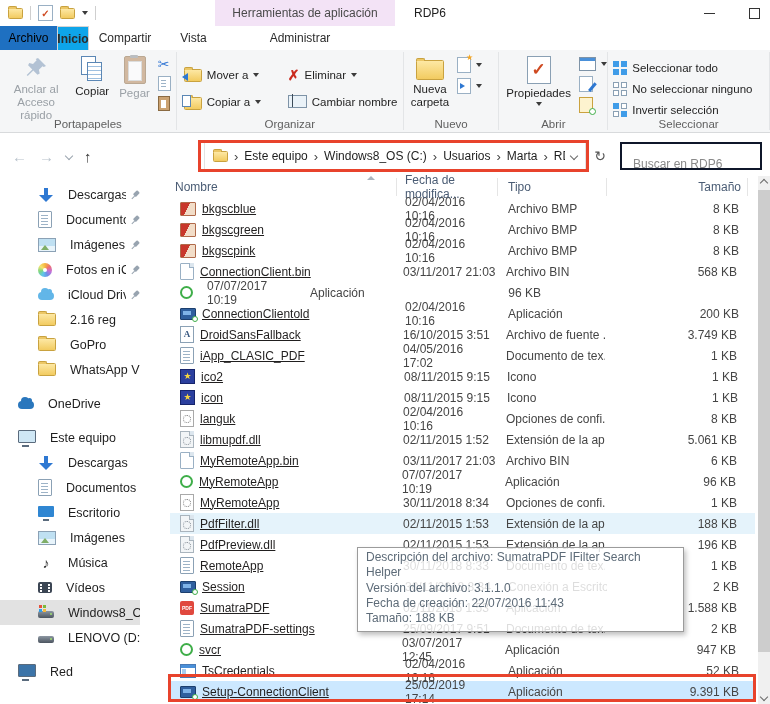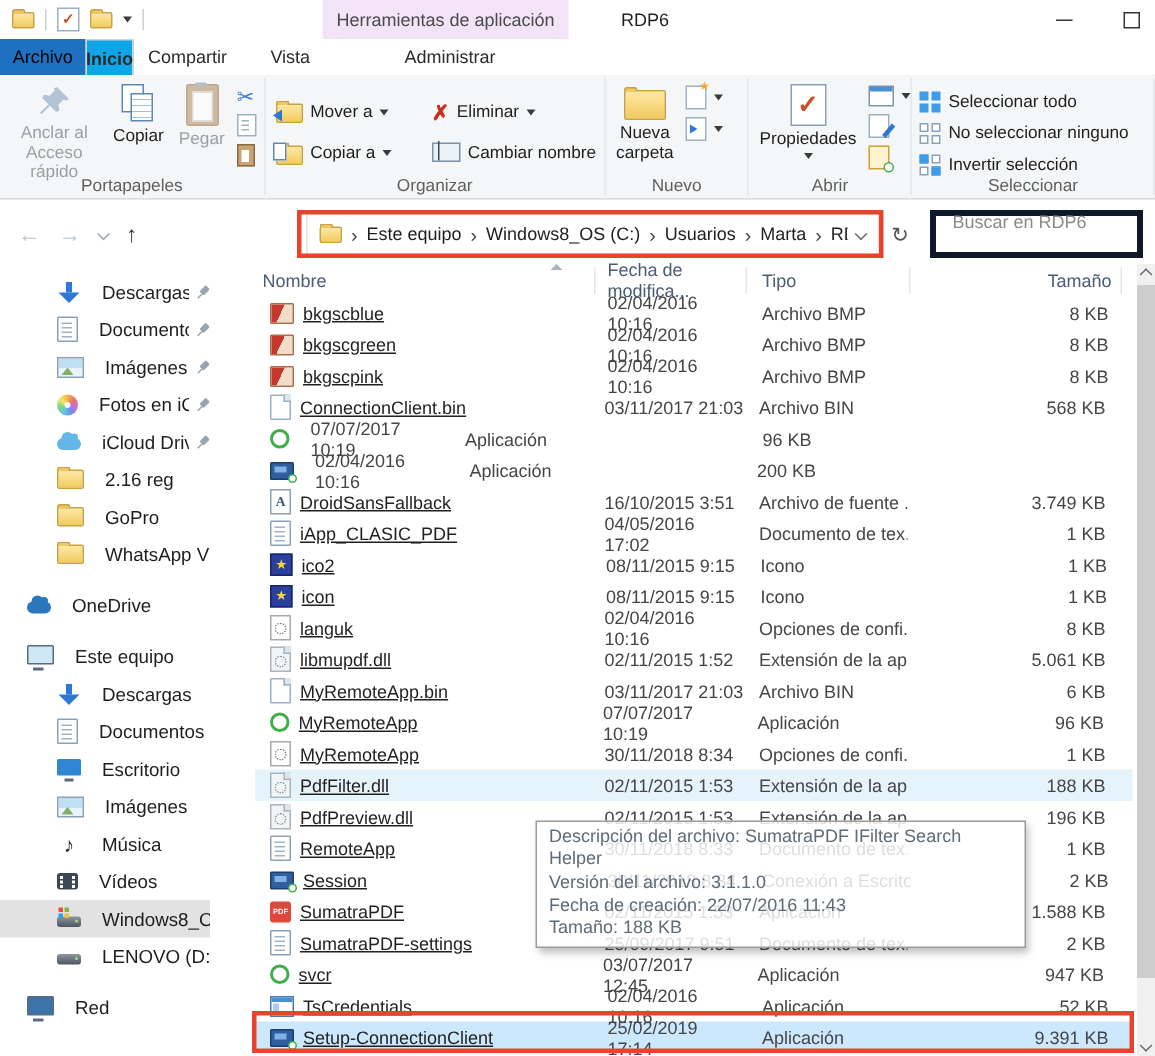--- a/index.html
+++ b/index.html
@@ -2,21 +2,21 @@
 <html><head>
 <meta charset="utf-8">
 <style>
   html,body{margin:0;padding:0;background:#fff;}
   #win{position:relative;width:770px;height:704px;background:#fff;overflow:hidden;
        font-family:"Liberation Sans",sans-serif;font-size:12px;color:#1e1e1e;}
   
   .titlebar{position:relative;height:26px;display:flex;align-items:center;}
   .qat{display:flex;align-items:center;gap:7px;padding-left:8px;}
   .qat-sep{width:1px;height:14px;background:#cfcfcf;}
-  .ctx-label{position:absolute;left:215px;top:0;width:164px;height:26px;background:#f3e3f6;
+  .ctx-label{position:absolute;left:215px;top:0;width:180px;height:26px;background:#f3e3f6;
              color:#4a4a4a;display:flex;align-items:center;justify-content:center;font-size:12px;}
   .win-title{position:absolute;left:414px;top:6px;color:#1e1e1e;}
   .winctrls{position:absolute;right:6px;top:0;height:26px;display:flex;align-items:center;gap:34px;padding-right:4px;}
   .minim{width:11px;height:1px;background:#333;}
   .maxim{width:9px;height:9px;border:1px solid #333;background:#fff;}
   
   .tabs{display:flex;align-items:flex-end;height:24px;background:#fff;}
   .tab{height:24px;box-sizing:border-box;display:flex;align-items:center;justify-content:center;color:#2b2b2b;}
   .tab.file{width:57px;background:#1e70c1;color:#000000;}
   .tab.active{width:32px;background:#0ea5e9;border:1px solid #d4d4d4;border-bottom:none;font-weight:bold;}
@@ -46,22 +46,22 @@
   
   .navbar{height:32px;margin-top:7px;display:flex;align-items:center;position:relative;}
   .nav-arrows{width:110px;display:flex;align-items:center;gap:12px;padding-left:12px;font-size:15px;}
   .arrow-dis{color:#b9c3cc;}
   .arrow-en{color:#3b3b3b;}
   .addressbox{width:382px;height:28px;box-sizing:border-box;border:1px solid #e3e3e3;background:#fff;
               display:flex;align-items:center;gap:6px;padding:0 8px;margin-left:82px;}
   .crumbs{display:flex;align-items:center;gap:6px;flex:1;overflow:hidden;white-space:nowrap;}
   .crumb-sep{color:#444;font-size:13px;}
   .refreshbtn{width:28px;text-align:center;font-size:14px;color:#555;}
-  .searchbox{flex:1;height:28px;box-sizing:border-box;border:4px solid #0f172a;margin-right:8px;margin-left:6px;
-             display:flex;align-items:flex-end;padding:12px 9px;}
+  .searchbox{flex:1;height:28px;box-sizing:border-box;border:2px solid #0f172a;margin-right:8px;margin-left:6px;
+             display:flex;align-items:flex-start;padding:12px 9px;}
   .searchbox input{border:none;outline:none;width:100%;font-family:"Liberation Sans",sans-serif;
                    font-size:12px;color:#333;background:transparent;}
   .searchbox input::placeholder{color:#8a8a8a;opacity:1;}
   
   .main{position:absolute;top:176px;left:0;right:0;bottom:0;display:flex;}
   .sidebar{width:152px;position:relative;box-sizing:border-box;padding-top:6px;}
   .side-item{height:25px;display:flex;align-items:center;gap:8px;font-size:12.5px;color:#1e1e1e;
              overflow:hidden;white-space:nowrap;width:140px;box-sizing:border-box;}
   .side-item.child{padding-left:38px;}
   .side-item.root{padding-left:18px;}
@@ -603,20 +603,21 @@
             <span class="c-size">568 KB</span>
           </div>
           <div class="frow">
             <span class="fic ic-app-green"></span>
             <span class="c-date">07/07/2017 10:19</span>
             <span class="c-type">Aplicación</span>
             <span class="c-size">96 KB</span>
           </div>
           <div class="frow">
             <span class="fic ic-rdp"></span>
+            <span class="c-name">ConnectionClientold</span>
             <span class="c-date">02/04/2016 10:16</span>
             <span class="c-type">Aplicación</span>
             <span class="c-size">200 KB</span>
           </div>
           <div class="frow">
             <span class="fic ic-font"></span>
             <span class="c-name">DroidSansFallback</span>
             <span class="c-date">16/10/2015 3:51</span>
             <span class="c-type">Archivo de fuente ...</span>
             <span class="c-size">3.749 KB</span>

